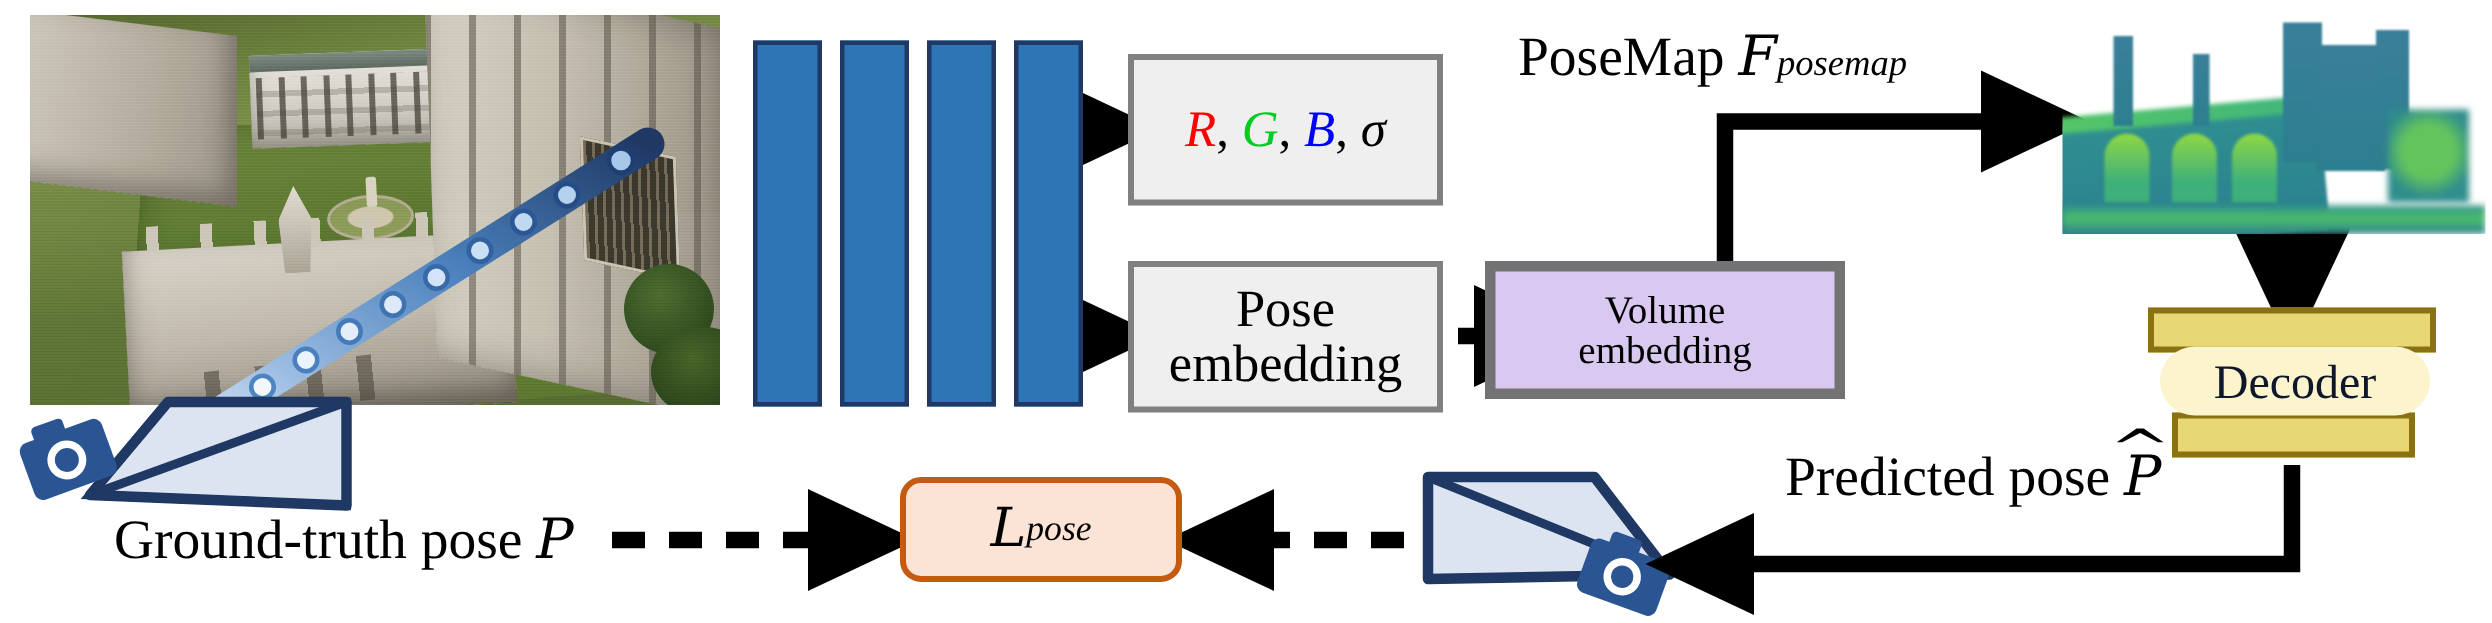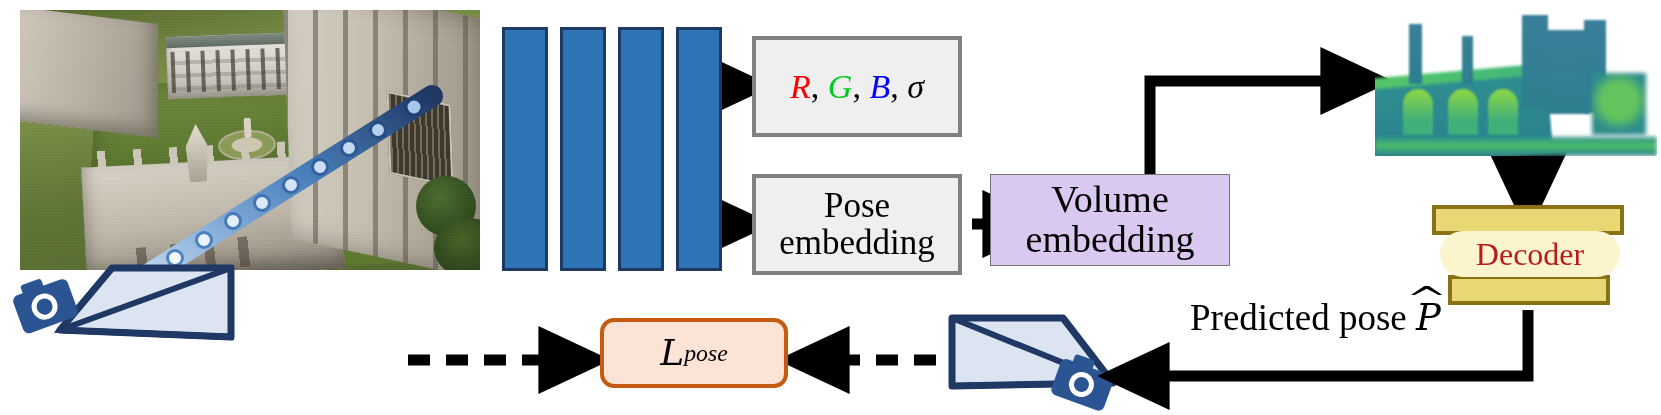--- a/index.html
+++ b/index.html
@@ -161,22 +161,22 @@
     background:#efefef; border:4px solid #808080;
     font-size:34px;
   }
   .box-pose-emb {
     left:752px; top:174px; width:210px; height:101px;
     background:#efefef; border:4px solid #808080;
     font-size:35px; flex-direction:column;
   }
   .box-volume {
     left:990px; top:174px; width:240px; height:92px;
-    background:#d9c9f0; border:1px solid #737373;
-    font-size:38px; flex-direction:column;
+    background:#d9c9f0; border:7px solid #737373;
+    font-size:26px; flex-direction:column;
   }
   .box-loss {
     left:600px; top:318px; width:188px; height:70px;
     background:#fbe3d5; border:4px solid #c55a11;
     border-radius:14px;
     font-size:36px;
   }
 
   .rgb-r{color:#ff0000;font-style:italic;}
   .rgb-g{color:#00cc22;font-style:italic;}
@@ -235,21 +235,21 @@
     position:absolute; background:#e8d873; border:4px solid #8a7214;
     box-sizing:border-box;
   }
   .dec-bar-1 { left:1432px; top:205px; width:192px; height:30px; }
   .dec-bar-2 { left:1448px; top:240px; width:162px; height:30px; }
   .dec-bar-3 { left:1448px; top:275px; width:162px; height:30px; }
   .dec-label {
     position:absolute; left:1440px; top:231px; width:180px; height:46px;
     display:flex; align-items:center; justify-content:center;
     background:#fbf4cd; border-radius:26px;
-    font-size:32px; color:#b91c1c;
+    font-size:32px; color:#0f172a;
   }
 
   
   .label { position:absolute; white-space:nowrap; color:#000; }
   .lbl-posemap { left:1012px; top:16px; font-size:37px; }
   .lbl-gt { left:76px; top:338px; font-size:37px; }
   .lbl-pred { left:1190px; top:296px; font-size:37px;text-align:right; }
   .mathcal { font-family:"DejaVu Serif", serif; font-style:italic; }
   .sub { font-size:.66em; font-style:italic; }
   .hat { position:relative; }
@@ -390,20 +390,24 @@
   <div class="box box-volume">
     <span>Volume</span>
     <span>embedding</span>
   </div>
 
   <div class="box box-loss">
     <span class="mathcal">L</span>
       <span class="sub">pose</span>
   </div>
 
+  <div class="label lbl-posemap">
+    <span>PoseMap</span>
+    <span class="mathcal">F</span><span class="sub">posemap</span>
+  </div>
 
   <div class="posemap-img">
     <div class="pm-wall"></div>
     <div class="pm-roofline"></div>
     <div class="pm-tower" style="left:12%;top:12%;width:13px;height:40%;"></div>
     <div class="pm-tower" style="left:31%;top:20%;width:11px;height:32%;"></div>
     <div class="pm-tower" style="left:52%;top:6%;width:26px;height:62%;"></div>
     <div class="pm-tower" style="left:60%;top:16%;width:46px;height:56%;"></div>
     <div class="pm-tower" style="left:74%;top:9%;width:22px;height:62%;"></div>
     <div class="pm-arch" style="left:10%;"></div>
@@ -411,19 +415,23 @@
     <div class="pm-arch" style="left:40%;"></div>
     <div class="pm-tree"></div>
     <div class="pm-ground"></div>
   </div>
 
   <div class="dec-bar dec-bar-1"></div>
   <div class="dec-bar dec-bar-2"></div>
   <div class="dec-bar dec-bar-3"></div>
   <div class="dec-label">Decoder</div>
 
+  <div class="label lbl-gt">
+    <span>Ground-truth pose</span>
+    <span class="mathcal">P</span>
+  </div>
 
   <div class="label lbl-pred">
     <span>Predicted pose</span>
     <span class="mathcal hat">P</span>
   </div>
 
 </div>
 
 </body></html>

